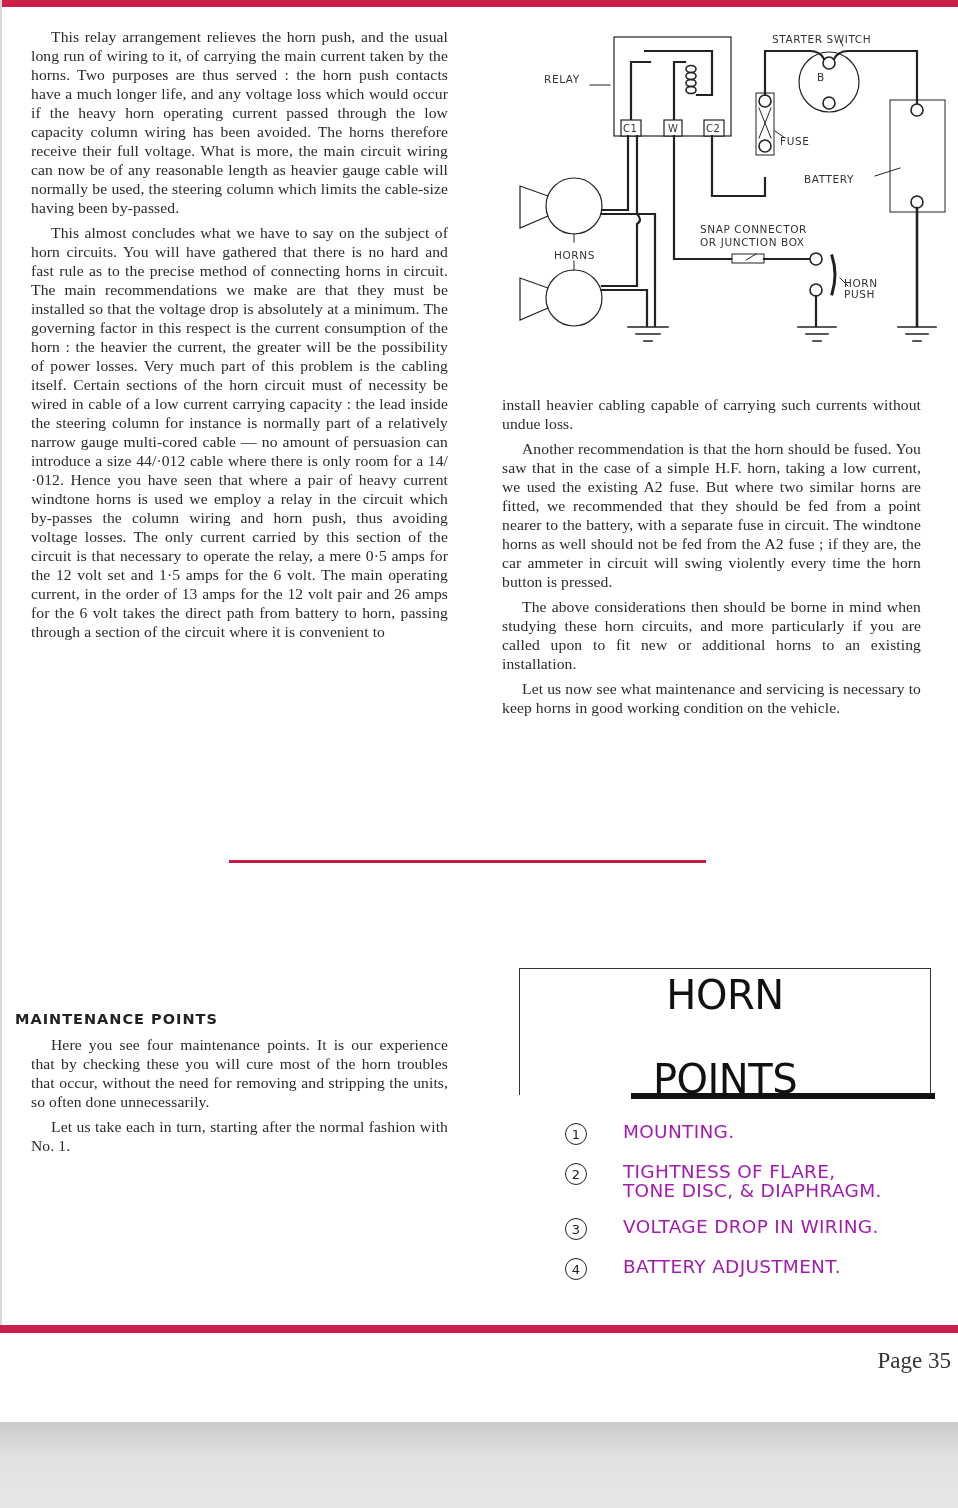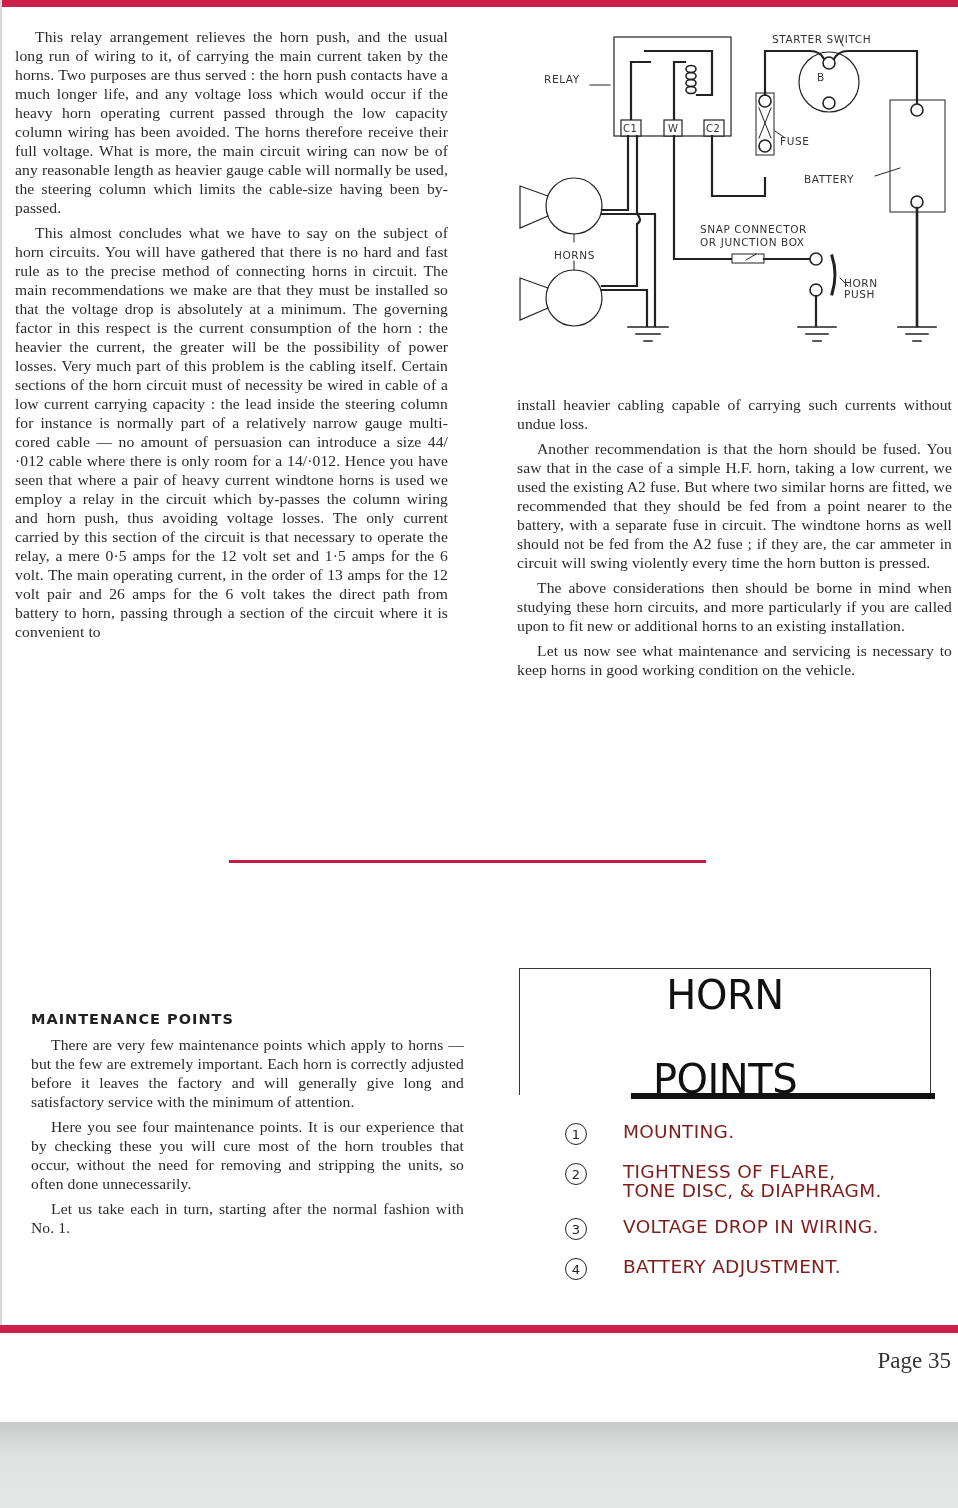--- a/index.html
+++ b/index.html
@@ -16,25 +16,25 @@
   .grey-band {
     position: absolute; left: 0; top: 1422px; width: 958px; height: 86px;
     background: linear-gradient(#c9cbcb, #dfe2e1 40%, #e6e8e7);
   }
   .col {
     position: absolute;
     font-family: "Liberation Serif", "DejaVu Serif", serif;
     font-size: 15.6px; line-height: 19px; color: #2a2a2a;
     text-align: justify; letter-spacing: 0.1px;
   }
-  .col p { margin: 0 0 6px 0; text-indent: 20px; }
+  .col p { margin: 0 0 6px 16px; text-indent: 20px; }
   .col p.noindent { text-indent: 0; }
   #col-left-top { left: 15px; top: 27px; width: 433px; }
-  #col-right-top { left: 517px; top: 395px; width: 435px; }
-  #col-left-bottom { left: 31px; top: 1010px; width: 433px; }
+  #col-right-top { left: 486px; top: 395px; width: 435px; }
+  #col-left-bottom { left: 15px; top: 1010px; width: 433px; }
   .section-heading {
     font-family: "DejaVu Sans", "Liberation Sans", sans-serif;
     font-weight: bold; font-size: 14.5px; letter-spacing: 1px;
     color: #222; margin: 0 0 6px 0; text-align: left;
   }
   
   #circuit-diagram { position: absolute; left: 510px; top: 28px; width: 448px; height: 340px; }
   .dlabel { font-family: "DejaVu Sans", "Liberation Sans", sans-serif; font-size: 10.5px; fill:#333; letter-spacing: 0.6px; }
   
   #title-box {
@@ -59,21 +59,21 @@
   .mlist { position:absolute; left: 565px; top: 1122px; width: 380px; }
   .mitem { display:flex; align-items:flex-start; margin-bottom: 17px; }
   .mnum {
     width: 20px; height: 20px; border: 1.4px solid #222; border-radius: 50%;
     display:flex; align-items:center; justify-content:center;
     font-family: "DejaVu Sans", "Liberation Sans", sans-serif; font-size: 13px; color:#222;
     margin-right: 36px; flex: none; margin-top: 1px;
   }
   .mtext {
     font-family: "DejaVu Sans", "Liberation Sans", sans-serif;
-    font-size: 18.5px; line-height: 19px; color:#7f1d1d; letter-spacing: 0.3px;
+    font-size: 18.5px; line-height: 19px; color:#a21caf; letter-spacing: 0.3px;
   }
   #page-number {
     position:absolute; right: 7px; top: 1348px;
     font-family: "Liberation Serif", "DejaVu Serif", serif; font-size: 23px; color:#333;
   }
 </style>
 </head>
 <body>
 
 <div class="red-rule" id="rule-top"></div>
@@ -173,21 +173,20 @@
   <p class="noindent">install heavier cabling capable of carrying such currents without undue loss.</p>
   <p>Another recommendation is that the horn should be fused. You saw that in the case of a simple H.F. horn, taking a low current, we used the existing A2 fuse. But where two similar horns are fitted, we recommended that they should be fed from a point nearer to the battery, with a separate fuse in circuit. The windtone horns as well should not be fed from the A2 fuse ; if they are, the car ammeter in circuit will swing violently every time the horn button is pressed.</p>
   <p>The above considerations then should be borne in mind when studying these horn circuits, and more particularly if you are called upon to fit new or additional horns to an existing installation.</p>
   <p>Let us now see what maintenance and servicing is necessary to keep horns in good working condition on the vehicle.</p>
 </div>
 
 <div class="red-rule" id="rule-mid"></div>
 
 <div class="col" id="col-left-bottom">
   <div class="section-heading">MAINTENANCE POINTS</div>
-  <p>There are very few maintenance points which apply to horns — but the few are extremely important. Each horn is correctly adjusted before it leaves the factory and will generally give long and satisfactory service with the minimum of attention.</p>
   <p>Here you see four maintenance points. It is our experience that by checking these you will cure most of the horn troubles that occur, without the need for removing and stripping the units, so often done unnecessarily.</p>
   <p>Let us take each in turn, starting after the normal fashion with No. 1.</p>
 </div>
 
 <div id="title-box">
   <div class="frame"></div>
   <div class="shadow-bar"></div>
   <div class="title-line" id="title-l1">HORN</div>
   <div class="title-line" id="title-l3">POINTS</div>
 </div>

